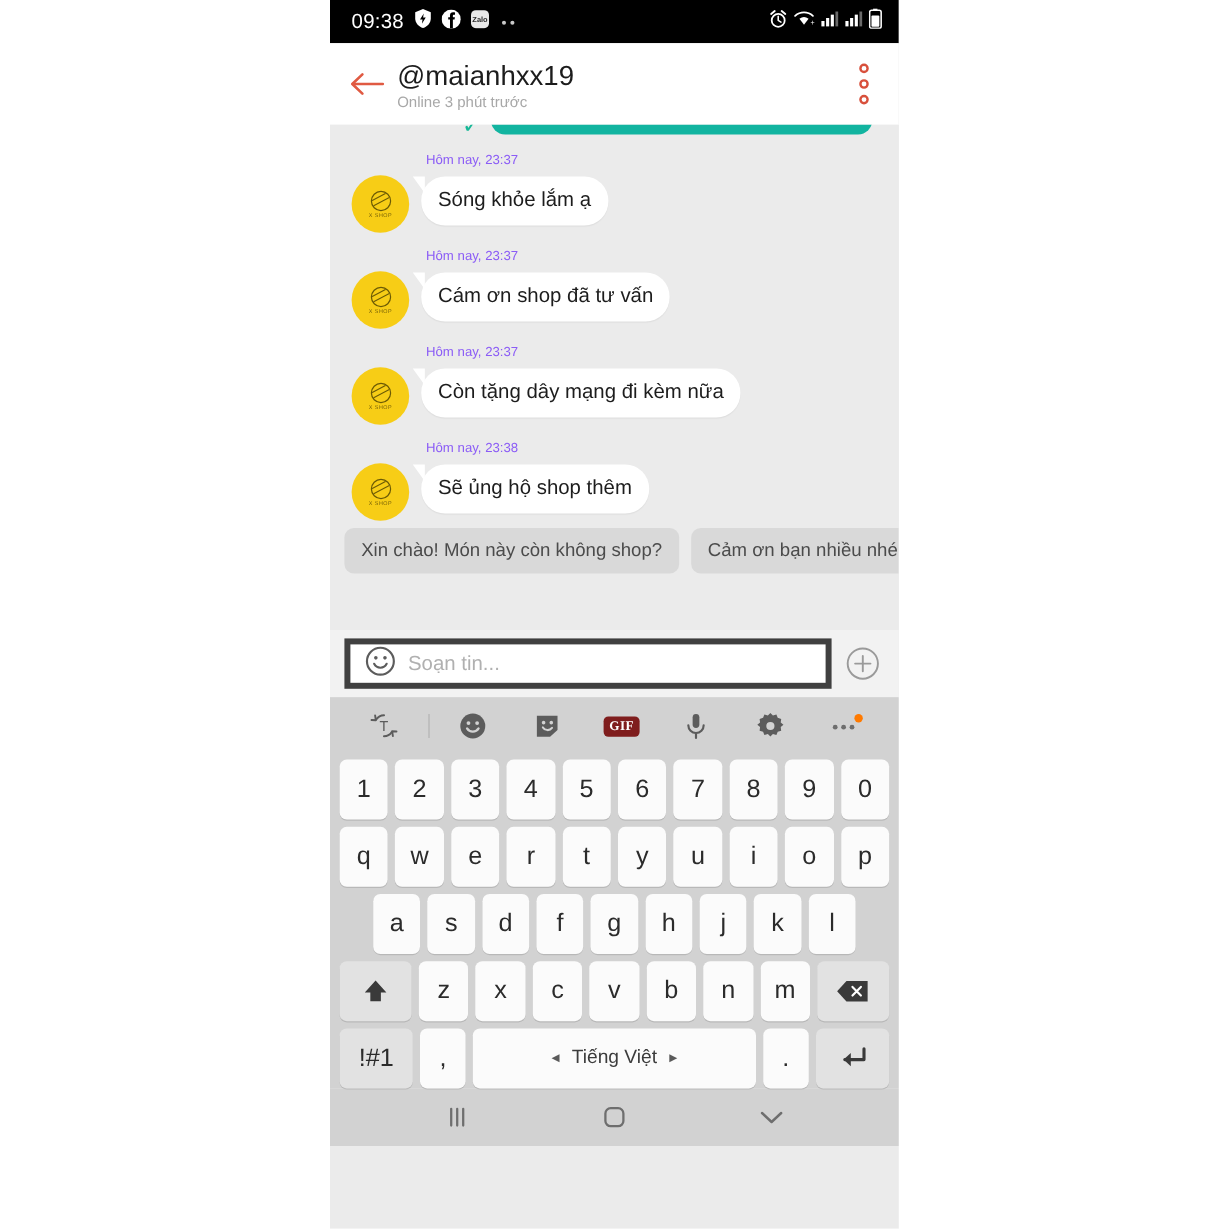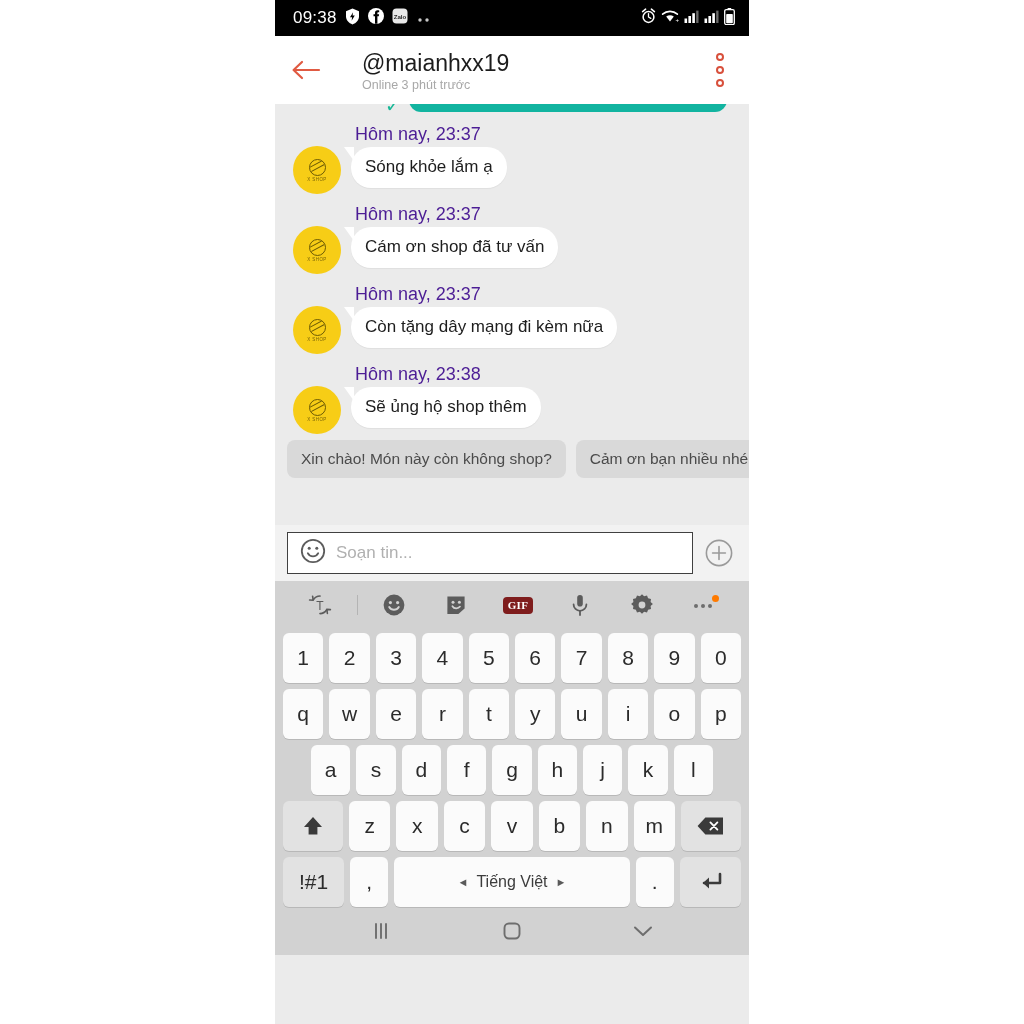--- a/index.html
+++ b/index.html
@@ -68,21 +68,20 @@
     justify-content: center;
     margin-right: 8px;
   }
   .header-texts {
     flex: 1 1 auto;
     min-width: 0;
     display: flex;
     flex-direction: column;
     justify-content: center;
     padding-top: 2px;
-    margin-left: 31px;
   }
   .header-title {
     font-size: 23px;
     color: #1c1c1c;
     line-height: 26px;
     white-space: nowrap;
     overflow: hidden;
   }
   .header-sub {
     font-size: 12.5px;
@@ -190,22 +189,22 @@
     margin-top: 1px;
   }
   .msg-col {
     display: flex;
     flex-direction: column;
     align-items: flex-start;
     margin-left: 10px;
     max-width: 330px;
   }
   .msg-time {
-    font-size: 18px;
-    color: #4c1d95;
+    font-size: 11px;
+    color: #8b5cf6;
     line-height: 20px;
     margin-bottom: 3px;
     margin-left: 4px;
   }
   .bubble {
     position: relative;
     background: #ffffff;
     border-radius: 20px;
     padding: 9px 14px 10px 14px;
     font-size: 17px;
@@ -250,21 +249,21 @@
     height: 56px;
     display: flex;
     align-items: center;
     padding: 0 10px 0 12px;
     box-sizing: border-box;
   }
   .input-box {
     flex: 1 1 auto;
     height: 42px;
     background: #ffffff;
-    border: 1px solid #404040;
+    border: 5px solid #404040;
     display: flex;
     align-items: center;
     padding: 0 12px;
     box-sizing: border-box;
   }
   .input-placeholder {
     font-size: 17px;
     color: #b0b0b0;
     margin-left: 10px;
   }

